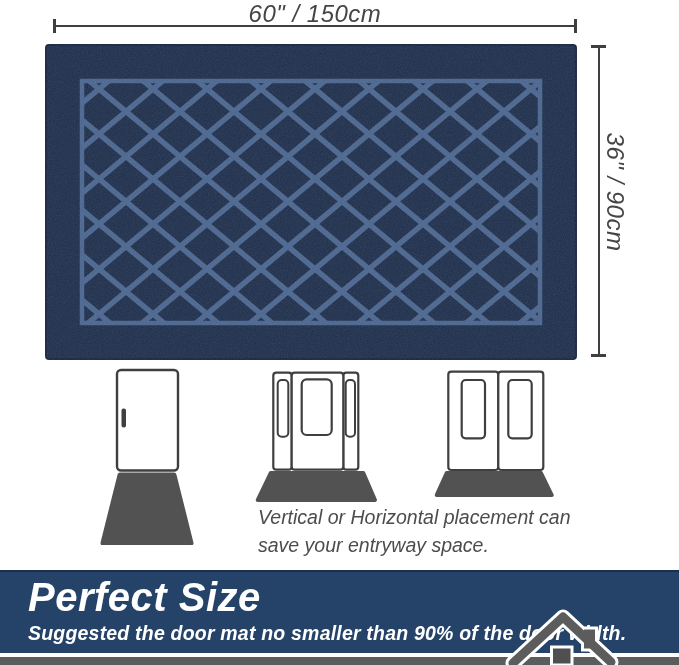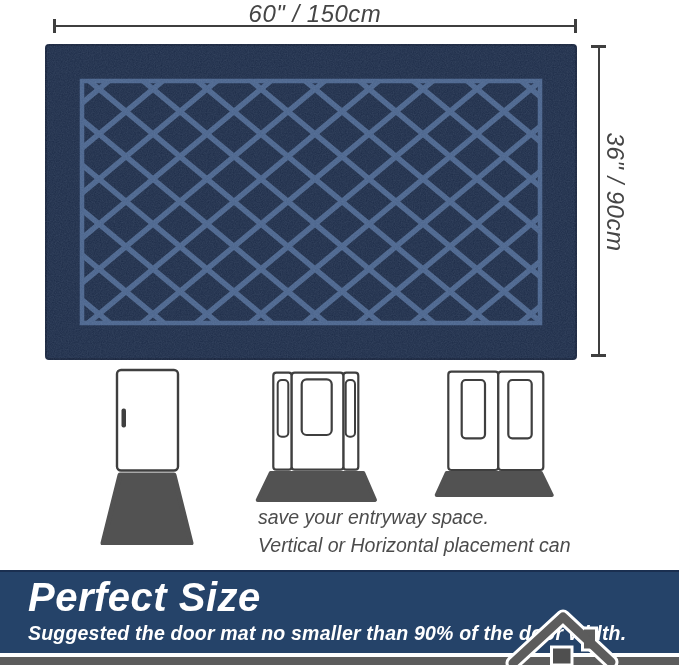--- a/index.html
+++ b/index.html
@@ -106,22 +106,22 @@
     <g>
       <path d="M356.7 108 L451 108 L461.7 130 L346.7 130 Z" fill="#525252" stroke="#525252" stroke-width="4" stroke-linejoin="round"></path>
       <rect x="358.3" y="6.7" width="50" height="98.3" rx="3" fill="#ffffff" stroke="#3f3f3f" stroke-width="2.2"></rect>
       <rect x="408.3" y="6.7" width="45" height="98.3" rx="3" fill="#ffffff" stroke="#3f3f3f" stroke-width="2.2"></rect>
       <rect x="371.7" y="15" width="23.3" height="58.3" rx="4" fill="none" stroke="#3f3f3f" stroke-width="2.2"></rect>
       <rect x="418.3" y="15" width="23.4" height="58.3" rx="4" fill="none" stroke="#3f3f3f" stroke-width="2.2"></rect>
     </g>
   </svg>
 
   <div class="placement-caption">
+    <div>Vertical or Horizontal placement can</div>
     <div>save your entryway space.</div>
-    <div>Vertical or Horizontal placement can</div>
   </div>
 
   <div class="banner">
     <div class="banner-title">Perfect Size</div>
     <div class="banner-subtitle">Suggested the door mat no smaller than 90% of the door width.</div>
   </div>
 
   <svg class="bottom-svg" width="679" height="60" viewBox="0 0 679 60">
     <rect x="0" y="48" width="679" height="4" fill="#ffffff"></rect>
     <rect x="0" y="52" width="679" height="8" fill="#5c5c5c"></rect>

